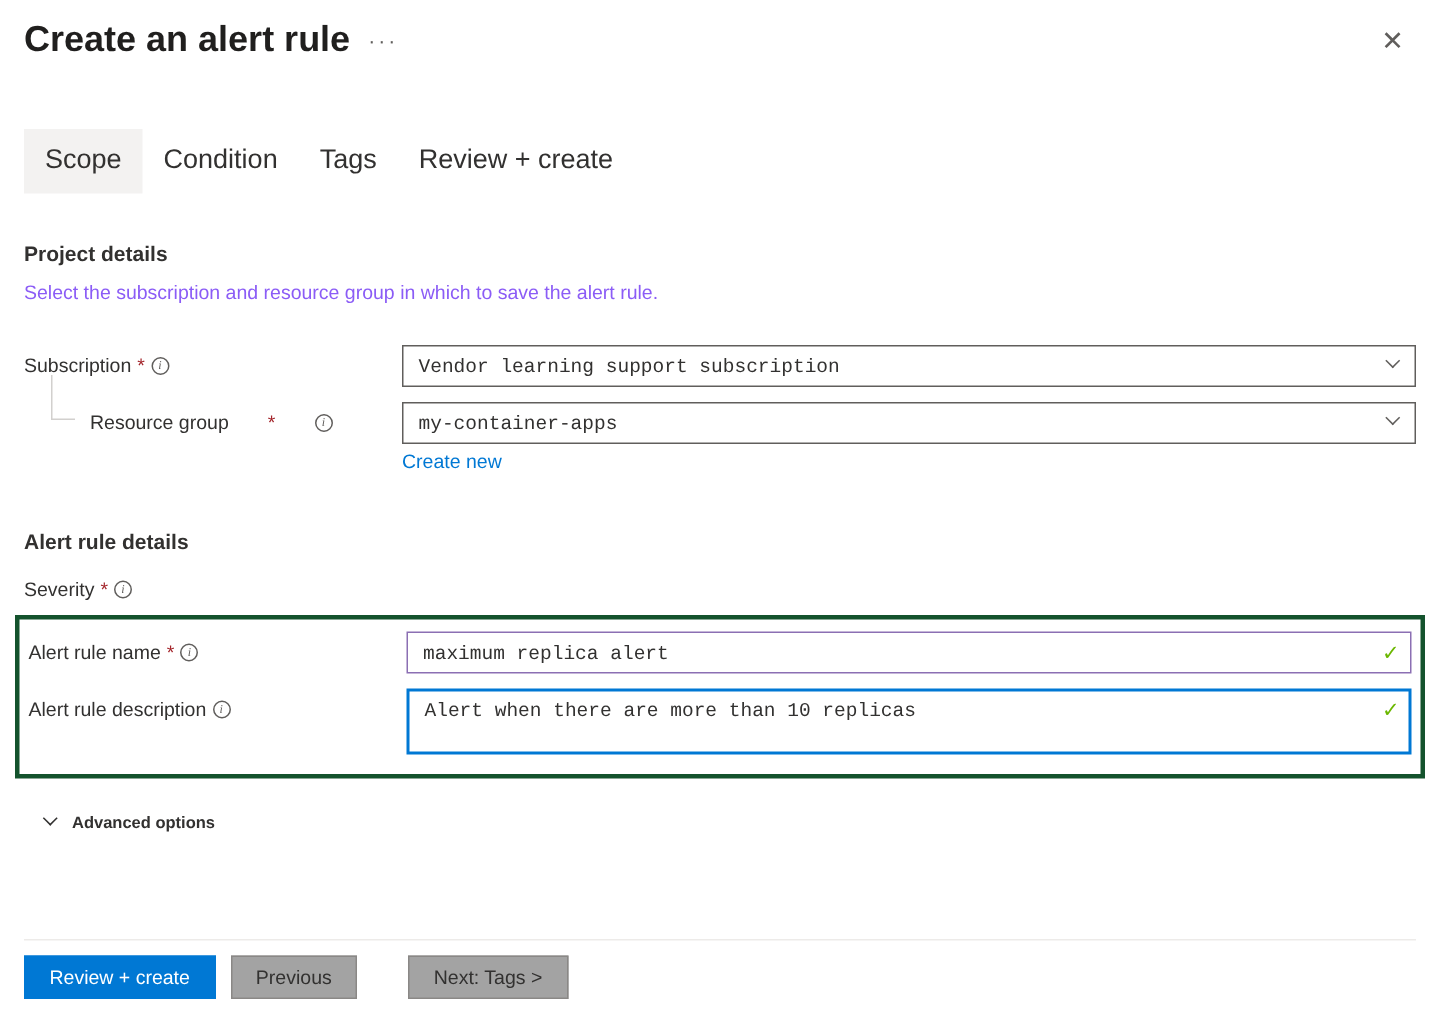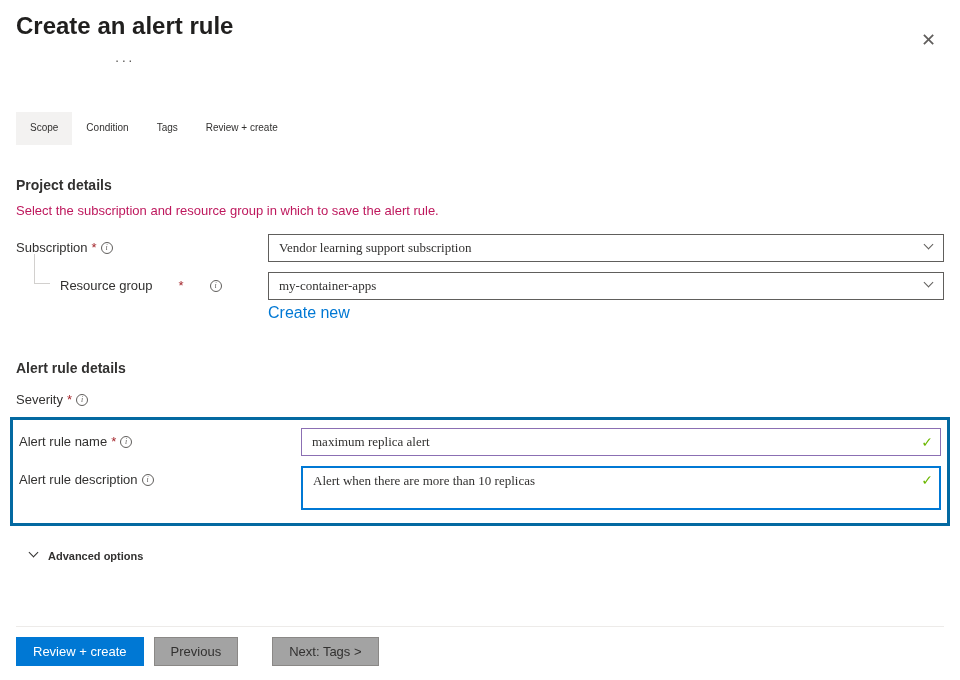--- a/index.html
+++ b/index.html
@@ -12,51 +12,51 @@
     height: 680px;
     position: relative;
     padding: 0 16px;
   }
   .header {
     display: flex;
     align-items: center;
     justify-content: space-between;
     padding: 12px 0 8px 0;
   }
-  .header-left { display: flex; align-items: center; gap: 12px; flex-direction: column; }
+  .header-left { display: flex; align-items: center; gap: 12px; }
   h1 { font-size: 24px; font-weight: 600; color: #201f1e; }
   .ellipsis { font-size: 14px; letter-spacing: 2px; color: #605e5c; cursor: pointer; }
   .close-x { font-size: 18px; font-weight: 300; cursor: pointer; padding:4px 8px; color:#605e5c;}
   .tabs {
     display: flex;
     gap: 0;
     margin-top: 36px;
   }
   .tab {
     padding: 10px 14px;
-    font-size: 10px;
+    font-size: 18px;
     color: #323130;
     cursor: pointer;
     border-bottom: 2px solid transparent;
   }
   .tab.first { background: #f3f2f1; }
   .tab.active {
     font-weight: 600;
     border-bottom: 2px solid #0078d4;
   }
   .section-title {
     font-size: 14px;
     font-weight: 600;
     margin-top: 32px;
     margin-bottom: 10px;
   }
   .section-desc {
     font-size: 13px;
-    color: #be185d;
-    margin-bottom: 16px;
+    color: #8b5cf6;
+    margin-bottom: 28px;
   }
   .form-row {
     display: flex;
     align-items: flex-start;
     margin-bottom: 10px;
   }
   .label-col {
     width: 252px;
     display: flex;
     align-items: center;
@@ -87,21 +87,21 @@
     font-style: italic;
     font-family: Georgia, serif;
     cursor: pointer;
   }
   .field-col { flex: 1; }
   .select-field, .text-input, .textarea-input {
     width: 100%;
     border: 1px solid #605e5c;
     background: #fff;
     font-size: 13px;
-    font-family: Liberation Serif, serif;
+    font-family: Liberation Mono, monospace;
     color: #323130;
     position: relative;
   }
   .select-field {
     height: 28px;
     display: flex;
     align-items: center;
     justify-content: space-between;
     padding: 0 8px 0 10px;
     cursor: pointer;
@@ -116,40 +116,40 @@
   }
   .chevron-down::before{
     content:'';
     display:block;
     width:6px;height:6px;
     border-right:1px solid #605e5c;
     border-bottom:1px solid #605e5c;
     transform: rotate(45deg);
     margin-top:-2px;
   }
-  .link { color: #0078d4; font-size: 16px; cursor: pointer; margin-top:4px; display:inline-block; }
+  .link { color: #0078d4; font-size: 13px; cursor: pointer; margin-top:4px; display:inline-block; }
   .highlight-box {
-    border: 3px solid #0369a1;
+    border: 3px solid #14532d;
     padding: 8px 6px 10px 6px;
     margin-left: -6px;
     margin-right: -6px;
   }
   .text-input {
     height: 28px;
     padding: 0 28px 0 10px;
     border: 1px solid #8a8886;
   }
   .text-input.purple-border { border-color: #8b6fb3; }
   .textarea-input {
     height: 44px;
     padding: 5px 28px 15px 10px;
     border: 2px solid #0078d4;
     resize: none;
   }
-  .input-wrap { position: relative; margin-left: 30px; }
+  .input-wrap { position: relative; }
   .check-ic {
     position: absolute;
     right: 8px;
     top: 6px;
     color: #6bb700;
     font-size: 14px;
   }
   .advanced {
     display: flex;
     align-items: center;

